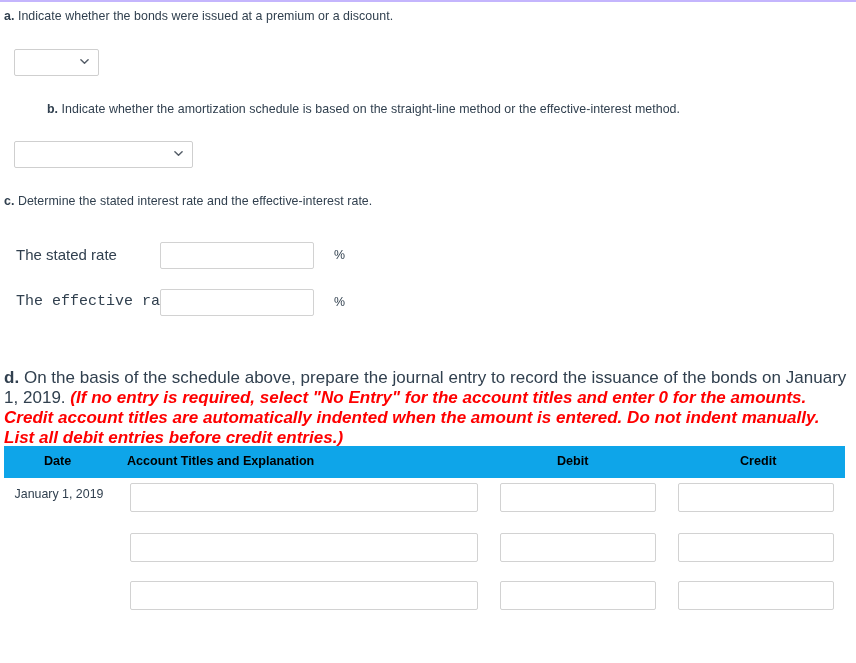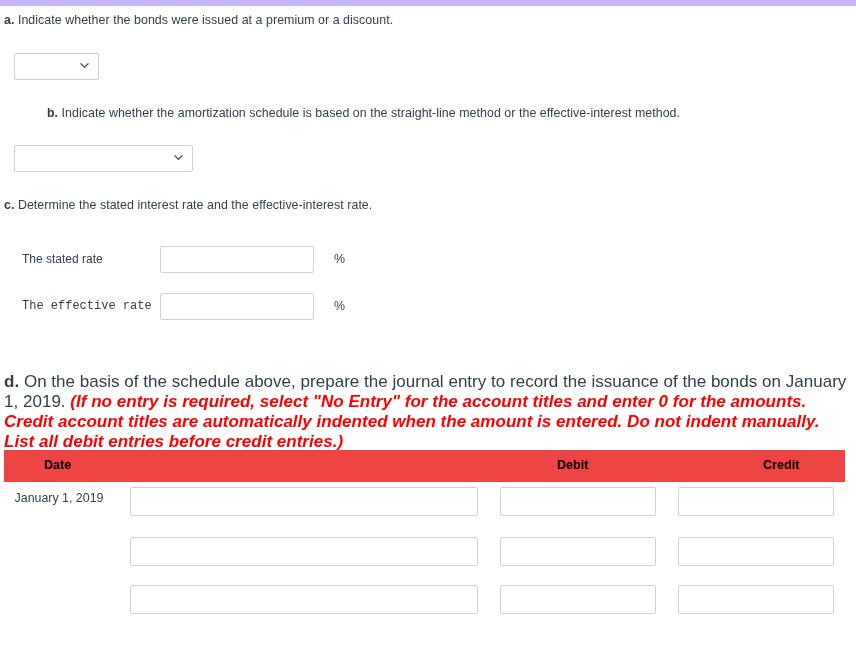--- a/index.html
+++ b/index.html
@@ -14,21 +14,21 @@
     color: #31404f;
     overflow: hidden;
     position: relative;
   }
   .page {
     position: relative;
     width: 856px;
     height: 542px;
     background: #ffffff;
     box-sizing: border-box;
-    border-top: 6px solid #c4b5fd;
+    border-top: 2px solid #c4b5fd;
   }
 
   
   .prompt {
     position: absolute;
     font-size: 12.4px;
     line-height: 16px;
     color: #31404f;
     letter-spacing: 0.05px;
     white-space: nowrap;
@@ -65,25 +65,24 @@
   }
 
   .unit {
     position: absolute;
     font-size: 12.4px;
     line-height: 16px;
     color: #31404f;
   }
   .rate-label {
     position: absolute;
-    font-size: 12px;
+    font-size: 15px;
     line-height: 16px;
     color: #31404f;
     white-space: nowrap;
-    margin-left: 6px;
   }
 
   
   .instruction {
     position: absolute;
     left: 4px;
     top: 366px;
     width: 846px;
     font-size: 17px;
     line-height: 20px;
@@ -100,34 +99,34 @@
   
   .jtable {
     position: absolute;
     left: 4px;
     top: 444px;
     width: 841px;
   }
   .thead {
     position: relative;
     height: 32px;
-    background: #ef4444;
+    background: #0ea5e9;
   }
   .th {
     position: absolute;
     top: 8px;
     font-size: 12.6px;
     font-weight: bold;
     color: #000000;
     white-space: nowrap;
   }
   .th-date   { left: 40px; }
   .th-acct   { left: 123px; }
   .th-debit  { left: 553px; text-align: center; }
-  .th-credit { left: 759px; text-align: center; }
+  .th-credit { left: 736px; text-align: center; }
 
   .row {
     position: relative;
     height: 48px;
   }
   .cell-date {
     position: absolute;
     left: 10px;
     top: 8px;
     width: 90px;
@@ -183,20 +182,21 @@
   <div class="unit" style="left:334px; top:292px;">%</div>
 
   <div class="instruction">
     <span class="lead">d.</span><span> On the basis of the schedule above, prepare the journal entry to record the issuance of the bonds on January 1, 2019. </span><span class="note">(If no entry is required, select "No Entry" for the account titles and enter 0 for the amounts. Credit account titles are automatically indented when the amount is entered. Do not indent manually. List all debit entries before credit entries.)</span>
   </div>
 
   <div class="jtable">
 
     <div class="thead">
       <span class="th th-date">Date</span>
+      <span class="th th-acct">Account Titles and Explanation</span>
       <span class="th th-debit">Debit</span>
       <span class="th th-credit">Credit</span>
     </div>
 
     <div class="row" style="height:50px;">
       <div class="cell-date">January 1, 2019</div>
       <div class="txt-input in-acct"></div>
       <div class="txt-input in-debit"></div>
       <div class="txt-input in-credit"></div>
     </div>

